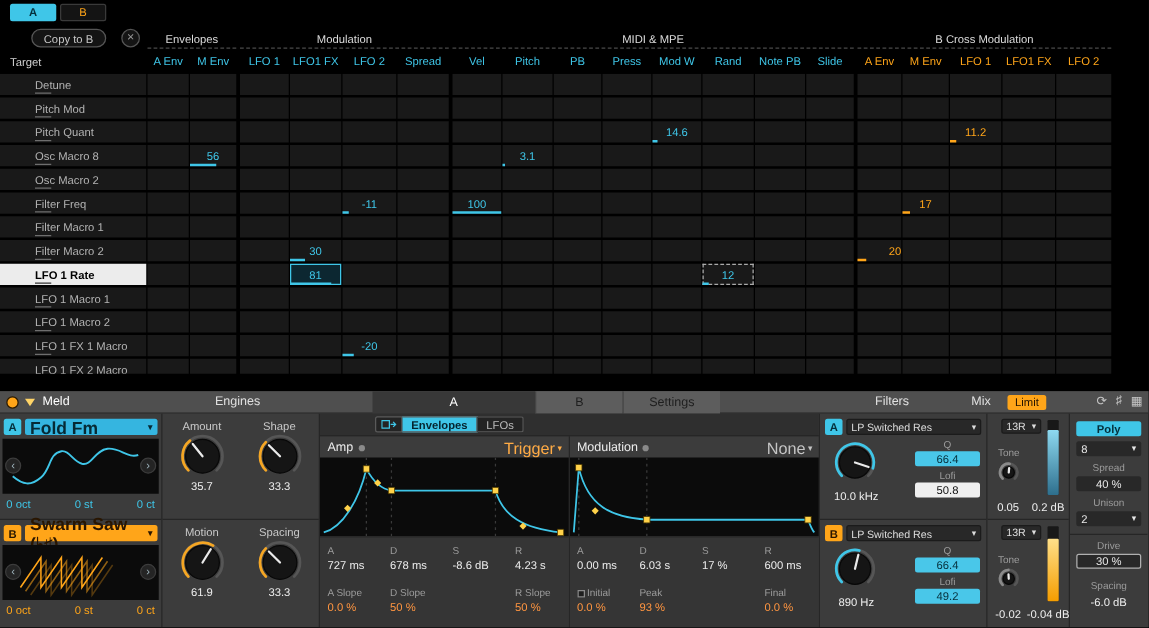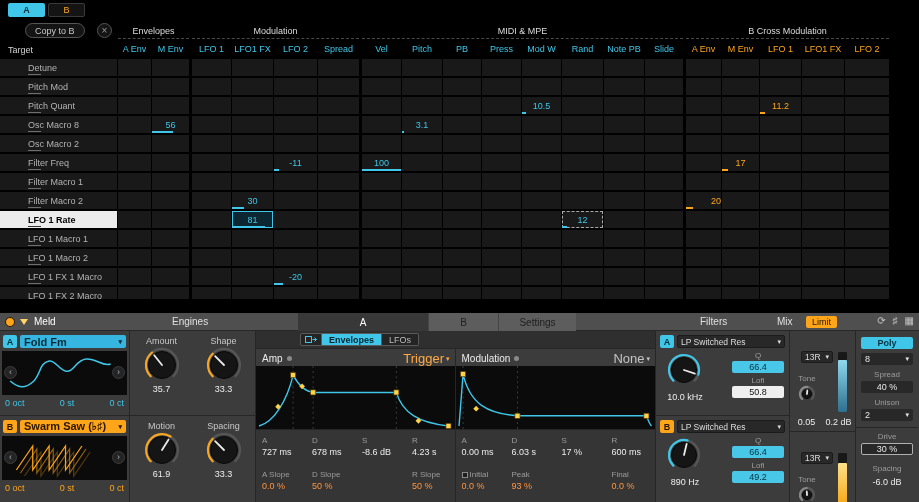--- a/index.html
+++ b/index.html
@@ -65,21 +65,21 @@
   
   #p-osc{width:130px;}
   .osc{height:85px;position:relative;border-bottom:1px solid #262626;}
   .osc:last-child{height:86px;border-bottom:none;}
   .osc-head{display:flex;gap:3px;padding:4px 3px 0 3px;align-items:center;}
   .badge{width:14px;height:13px;border-radius:2px;font-size:9px;font-weight:bold;display:flex;align-items:center;justify-content:center;flex:0 0 auto;}
   .badge.a{background:var(--ca);color:#04303c;}
   .badge.b{background:var(--cb);color:#2a1600;}
   .dd{display:flex;align-items:center;justify-content:space-between;}
   .dd::after{content:"▾";font-size:7px;margin-left:2px;}
-  .osc-dd{flex:1;height:13px;border-radius:2px;font-size:11px;font-weight:bold;padding:0 4px;}
+  .osc-dd{flex:1;height:13px;border-radius:2px;font-size:14px;font-weight:bold;padding:0 4px;}
   .osc-dd.a{background:#35b5e0;color:#062a35;}
   .osc-dd.b{background:var(--cb);color:#2a1600;}
   .osc-wave{position:absolute;left:2px;right:2px;top:20px;height:44px;background:#0b0b0b;}
   .osc-wave svg.wv{position:absolute;inset:0;width:100%;height:100%;}
   .wave-btn{position:absolute;top:15px;width:13px;height:13px;border-radius:50%;background:#242424;border:1px solid #3c3c3c;
             color:#9fb4bd;font-size:9px;line-height:11px;text-align:center;z-index:2;}
   .wave-btn.l{left:2px;} .wave-btn.r{right:2px;}
   .osc-tune{position:absolute;left:5px;right:5px;top:67px;display:flex;justify-content:space-between;font-size:9px;}
   .osc-tune.ta{color:var(--ca);} .osc-tune.tb{color:var(--cb);}
 
@@ -127,21 +127,21 @@
   .flt-knob{position:absolute;left:10px;top:21px;}
   .flt-freq{position:absolute;left:0;top:61px;width:58px;text-align:center;font-size:9px;color:#ededed;}
   .flt-col{position:absolute;left:74px;width:56px;top:20px;}
   .fc-lab{font-size:8px;color:#9c9c9c;text-align:center;}
   .fc-box{height:12px;border-radius:2px;font-size:9px;display:flex;align-items:center;justify-content:center;margin:1px 2px 3px 2px;}
   .fc-box.cyan{background:#49c7e9;color:#06303c;}
   .fc-box.white{background:#efefef;color:#111;}
 
   
   #p-tv{width:66px;}
-  .tv-row{height:85px;border-bottom:1px solid #262626;position:relative;margin-top:16px;}
+  .tv-row{height:85px;border-bottom:1px solid #262626;position:relative;}
   .tv-row:last-child{height:86px;border-bottom:none;}
   .var-box{position:absolute;left:11px;top:4px;width:32px;height:12px;background:#282828;border:1px solid #1b1b1b;
            border-radius:2px;color:#ddd;font-size:8.5px;padding:0 3px;}
   .vslider{position:absolute;left:48px;top:5px;width:9px;height:60px;background:#181818;border-radius:1px;}
   .vfill{position:absolute;left:0;right:0;bottom:0;border-radius:1px;}
   .vfill.a{background:linear-gradient(#8ed9f0,#2e6f8d);}
   .vfill.b{background:linear-gradient(#ffe08a,#f59d00);}
   .tone-lab{position:absolute;left:1px;top:27px;width:32px;text-align:center;font-size:8px;color:#9c9c9c;}
   .tone-knob{position:absolute;left:7px;top:37px;}
   .tone-val{position:absolute;left:0;top:70px;width:33px;text-align:center;font-size:9px;color:#ededed;}
@@ -255,21 +255,21 @@
           <div class="m-cell gEnd" style="width: 37px;"></div>
           <div class="m-cell" style="width: 39px;"></div>
           <div class="m-cell" style="width: 41px;"></div>
           <div class="m-cell" style="width: 43px;"></div>
           <div class="m-cell gEnd" style="width: 41px;"></div>
           <div class="m-cell" style="width: 39px;"></div>
           <div class="m-cell" style="width: 40px;"></div>
           <div class="m-cell" style="width: 38px;"></div>
           <div class="m-cell" style="width: 39px;"></div>
           <div class="m-cell valA" style="width: 39px;">
-            <span class="m-val">10.5</span>
+            <span class="m-val">14.6</span>
             <div class="m-bar" style="width: 10%;"></div>
           </div>
           <div class="m-cell" style="width: 41px;"></div>
           <div class="m-cell" style="width: 40px;"></div>
           <div class="m-cell gEnd" style="width: 38px;"></div>
           <div class="m-cell" style="width: 35px;"></div>
           <div class="m-cell" style="width: 37px;"></div>
           <div class="m-cell valB" style="width: 41px;">
             <span class="m-val">11.2</span>
             <div class="m-bar" style="width: 11%;"></div>

